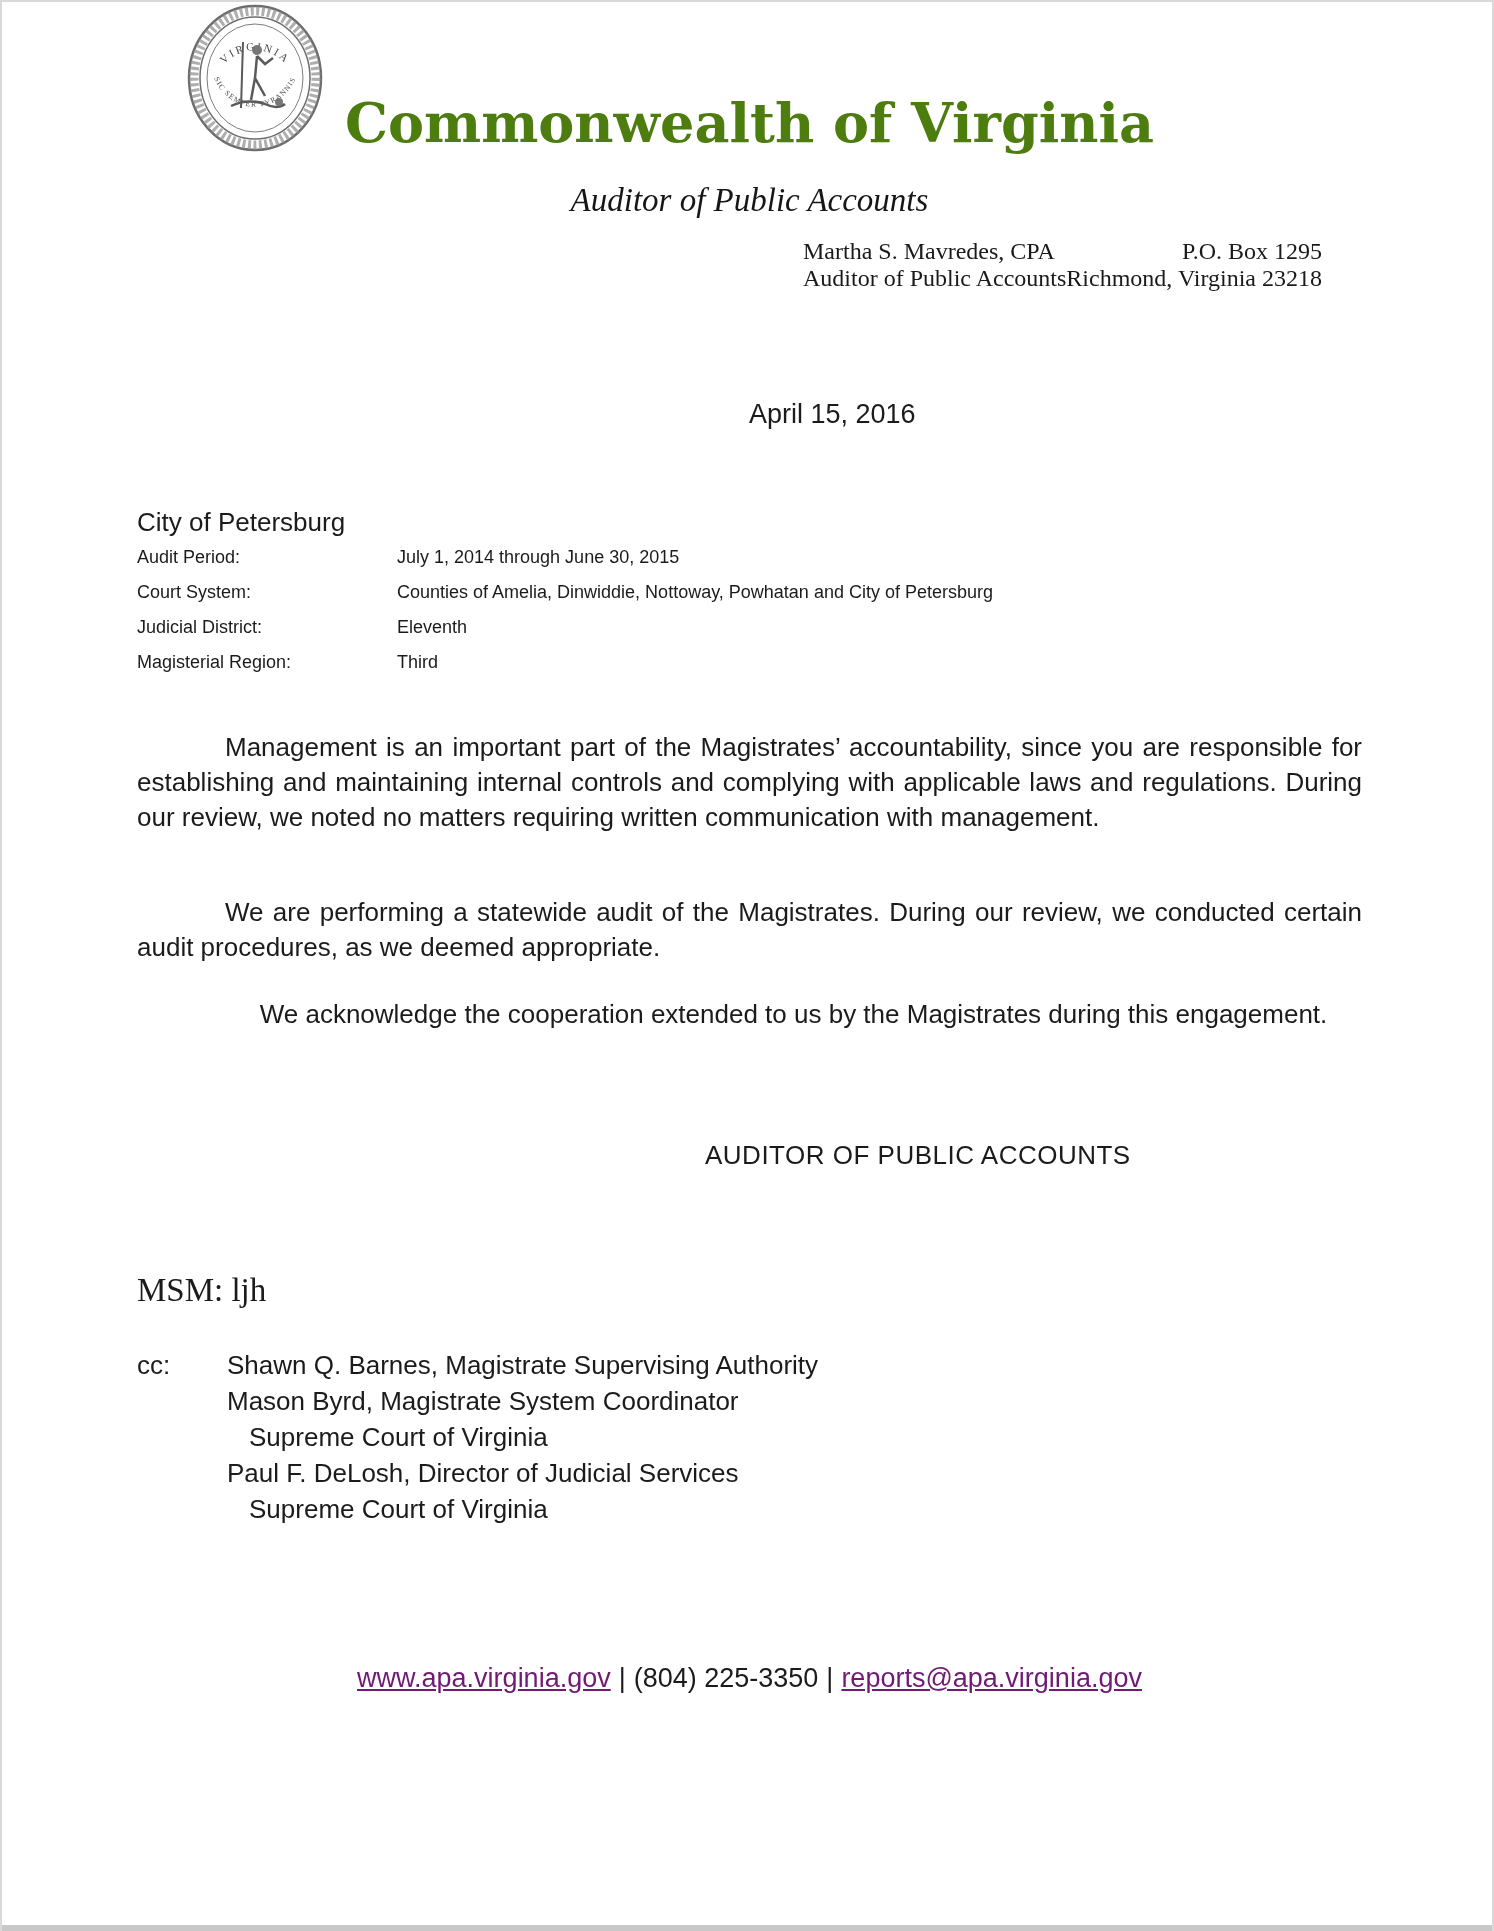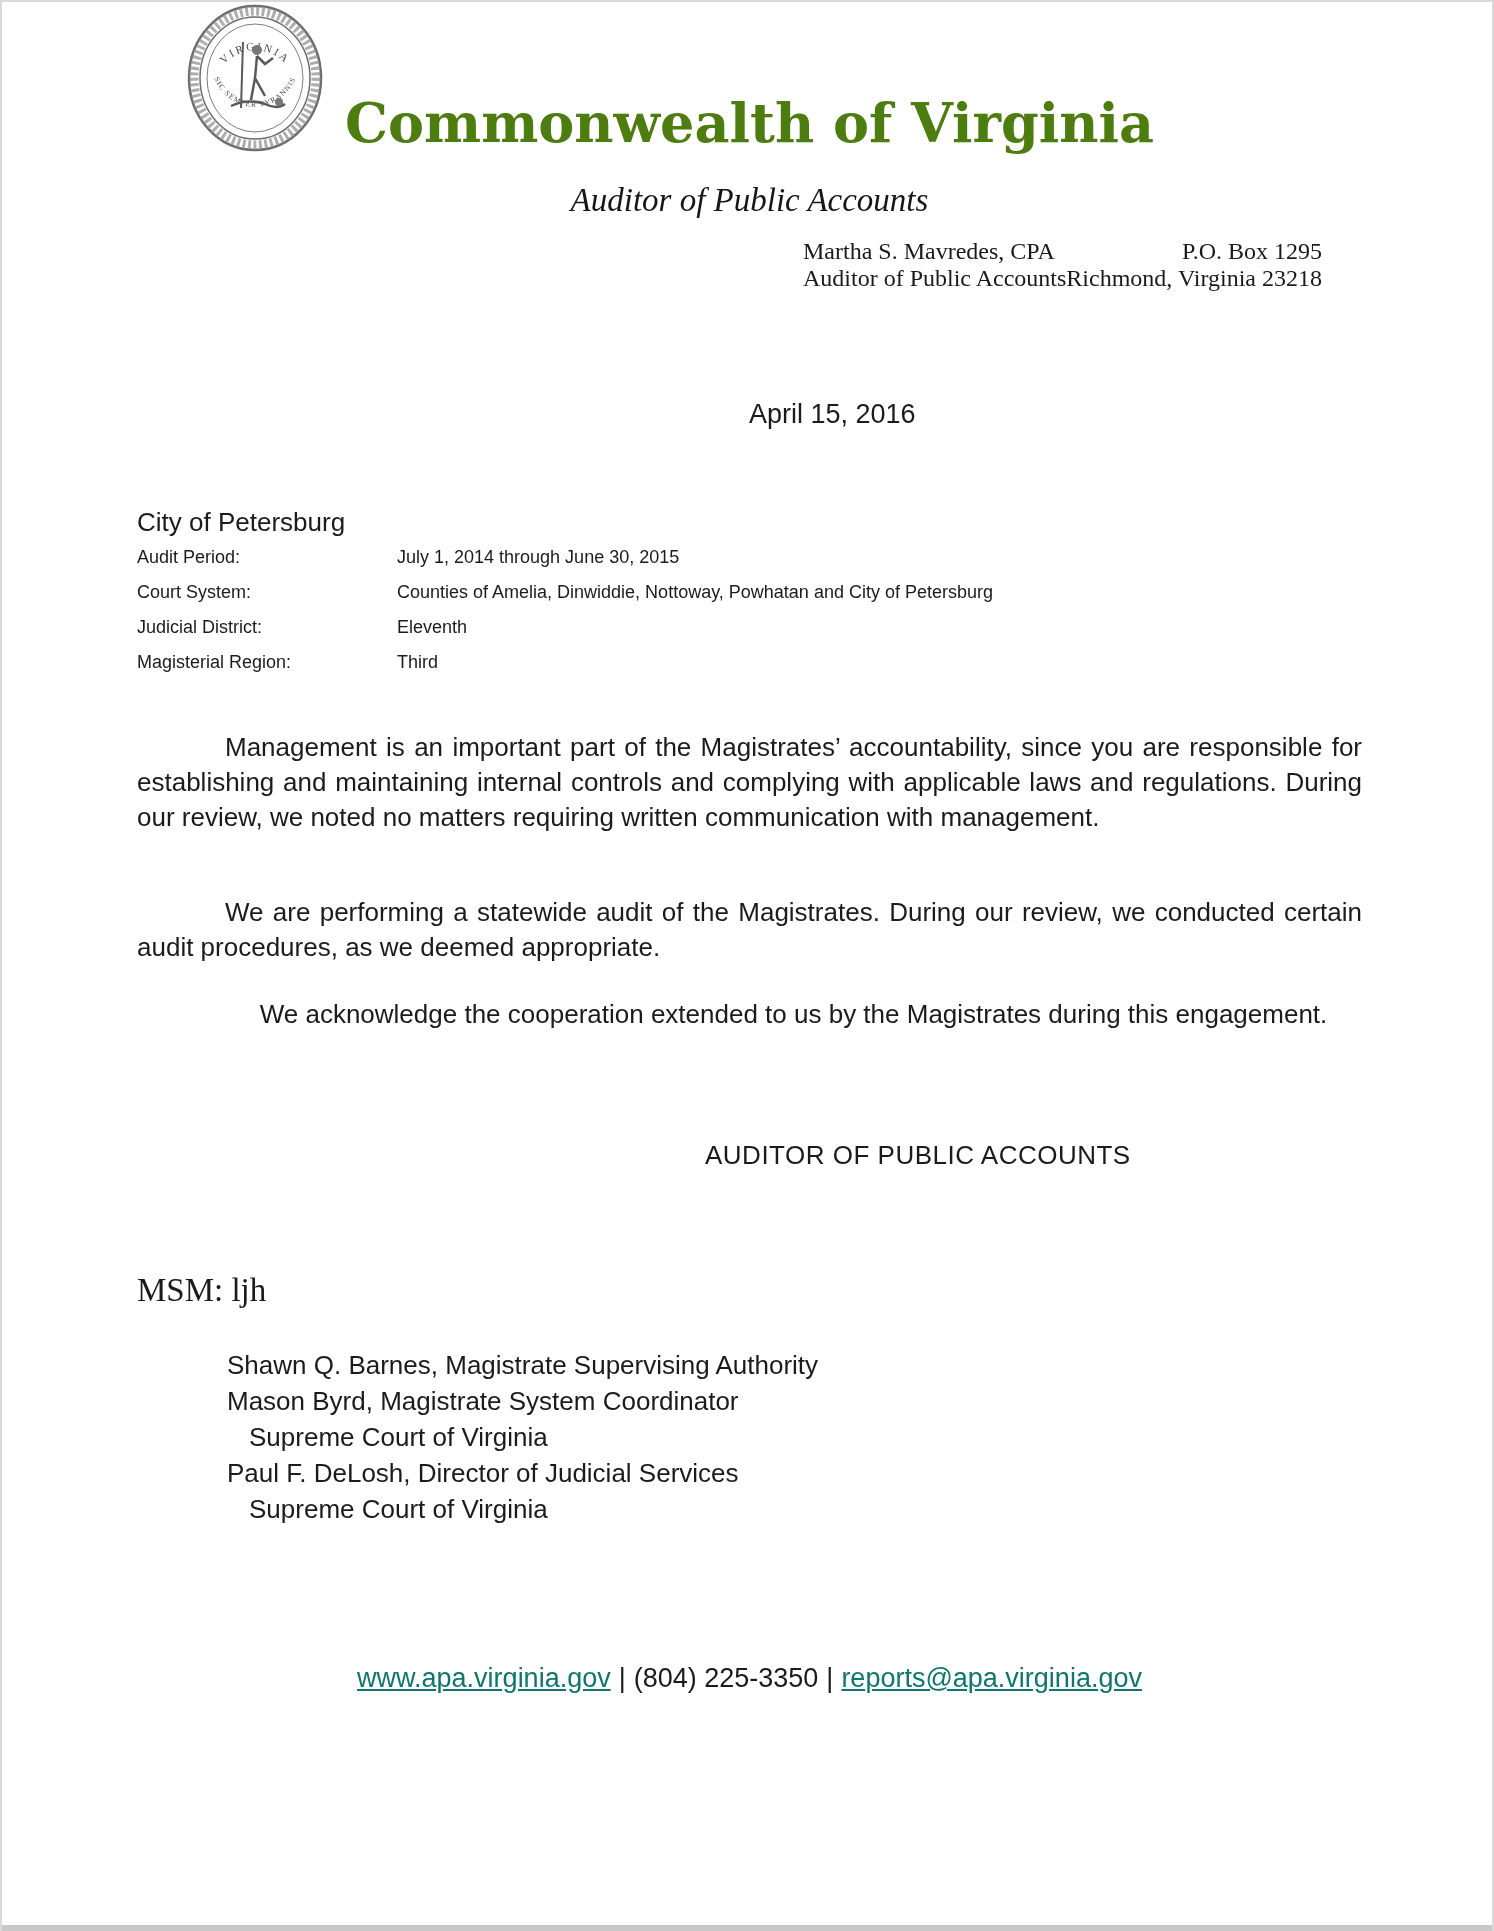--- a/index.html
+++ b/index.html
@@ -103,21 +103,21 @@
   .cc-indent { padding-left: 22px; }
   
   .footer {
     margin-top: 132px;
     text-align: center;
     font-size: 27px;
     line-height: 38px;
     color: #1b1b1b;
   }
   .footer .link {
-    color: #0f766e;
+    color: #701a75;
     text-decoration: underline;
     cursor: pointer;
   }
   .footer .sep { color: #1b1b1b; padding: 0 8px; }
   .bottom-bar {
     position: absolute;
     left: 0; bottom: 0;
     width: 100%; height: 6px;
     background: #c8c8c8;
   }
@@ -192,20 +192,21 @@
 
     <p class="para para-2">Management is an important part of the Magistrates’ accountability, since you are responsible for establishing and maintaining internal controls and complying with applicable laws and regulations. During our review, we noted no matters requiring written communication with management.</p>
     <p class="para para-1">We are performing a statewide audit of the Magistrates.  During our review, we conducted certain audit procedures, as we deemed appropriate.</p>
     <p class="para para-3">We acknowledge the cooperation extended to us by the Magistrates during this engagement.</p>
 
     <div class="signature">AUDITOR OF PUBLIC ACCOUNTS</div>
 
     <div class="reference">MSM: ljh</div>
 
     <div class="cc-block">
+      <div class="cc-label">cc:</div>
       <div class="cc-list">
         <div>Shawn Q. Barnes, Magistrate Supervising Authority</div>
         <div>Mason Byrd, Magistrate System Coordinator</div>
         <div class="cc-indent">Supreme Court of Virginia</div>
         <div>Paul F. DeLosh, Director of Judicial Services</div>
         <div class="cc-indent">Supreme Court of Virginia</div>
       </div>
     </div>
 
     <div class="footer">

